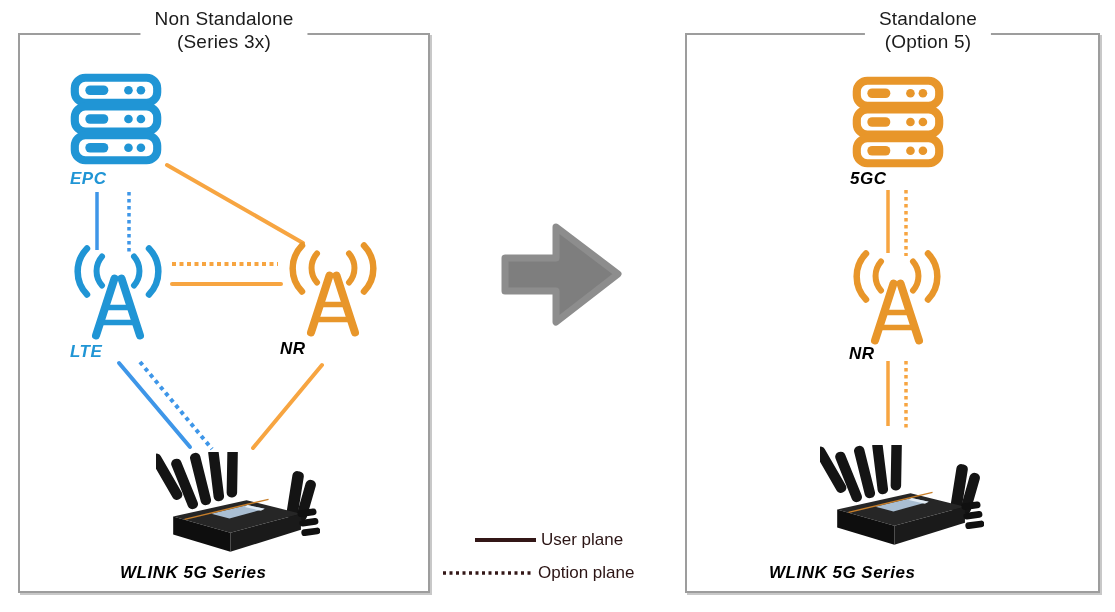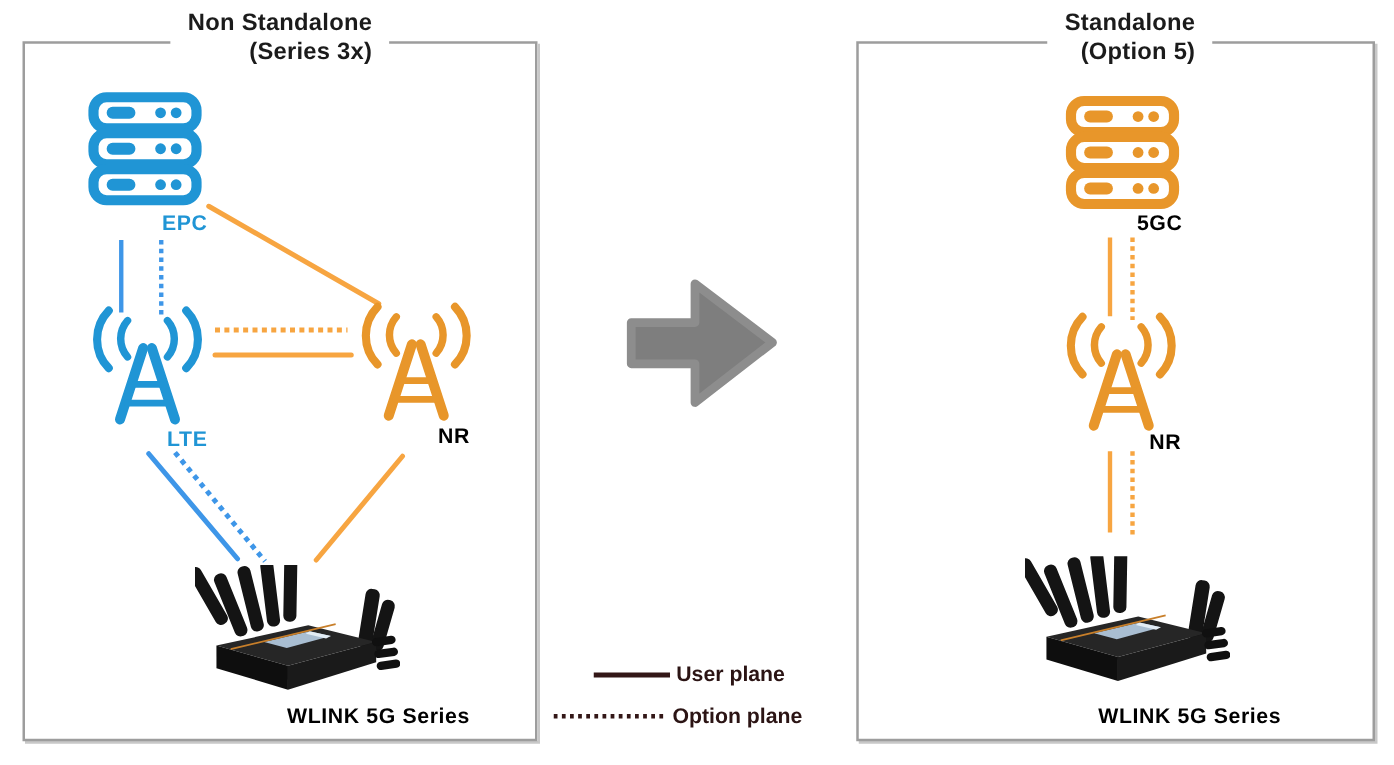--- a/index.html
+++ b/index.html
@@ -7,39 +7,40 @@
     position:relative;width:1115px;height:612px;background:#ffffff;overflow:hidden;
     font-family:"Liberation Sans","DejaVu Sans",sans-serif;
   }
   .panel{
     position:absolute;border:2px solid #9d9d9d;background:transparent;
     box-shadow:2px 2px 0 #c8c8c8;
   }
   #left-panel{left:18px;top:33px;width:408px;height:556px;}
   #right-panel{left:685px;top:33px;width:411px;height:556px;}
   .panel-title{
-    position:absolute;text-align:right;font-weight:bold;font-size:19px;line-height:23px;
+    position:absolute;text-align:center;font-weight:normal;font-size:19px;line-height:23px;
     color:#1b1b1b;background:#ffffff;padding:0 14px;transform:translateX(-50%);z-index:5;
     letter-spacing:0.2px;
   }
   #left-title{left:224px;top:7px;}
-  #right-title{left:904px;top:7px;}
+  #right-title{left:928px;top:7px;}
   .node{position:absolute;z-index:4;}
   .node-label{
-    position:absolute;z-index:4;font-weight:bold;font-size:17px;text-align:right;
+    position:absolute;z-index:4;font-weight:bold;font-size:17px;text-align:left;
     letter-spacing:0.5px;
+    font-style:italic;
   }
   .blue-text{color:#2095D5;}
   .orange-text{color:#000000;}
   #lines-layer{position:absolute;left:0;top:0;z-index:2;pointer-events:none;}
   .lp{stroke:#F7A541;}          
   .lb{stroke:#3E96E8;}          
   .ld{stroke:#331717;}
   .legend-label{
-    position:absolute;z-index:4;font-weight:bold;font-size:17px;color:#2B1414;
+    position:absolute;z-index:4;font-weight:normal;font-size:17px;color:#2B1414;
   }
   #arrow-wrap{position:absolute;left:497px;top:212px;width:128px;height:126px;z-index:3;}
 </style>
 </head>
 <body>
 
 <div id="canvas">
 
   <svg id="lines-layer" width="1115" height="612" viewBox="0 0 1115 612">
 

